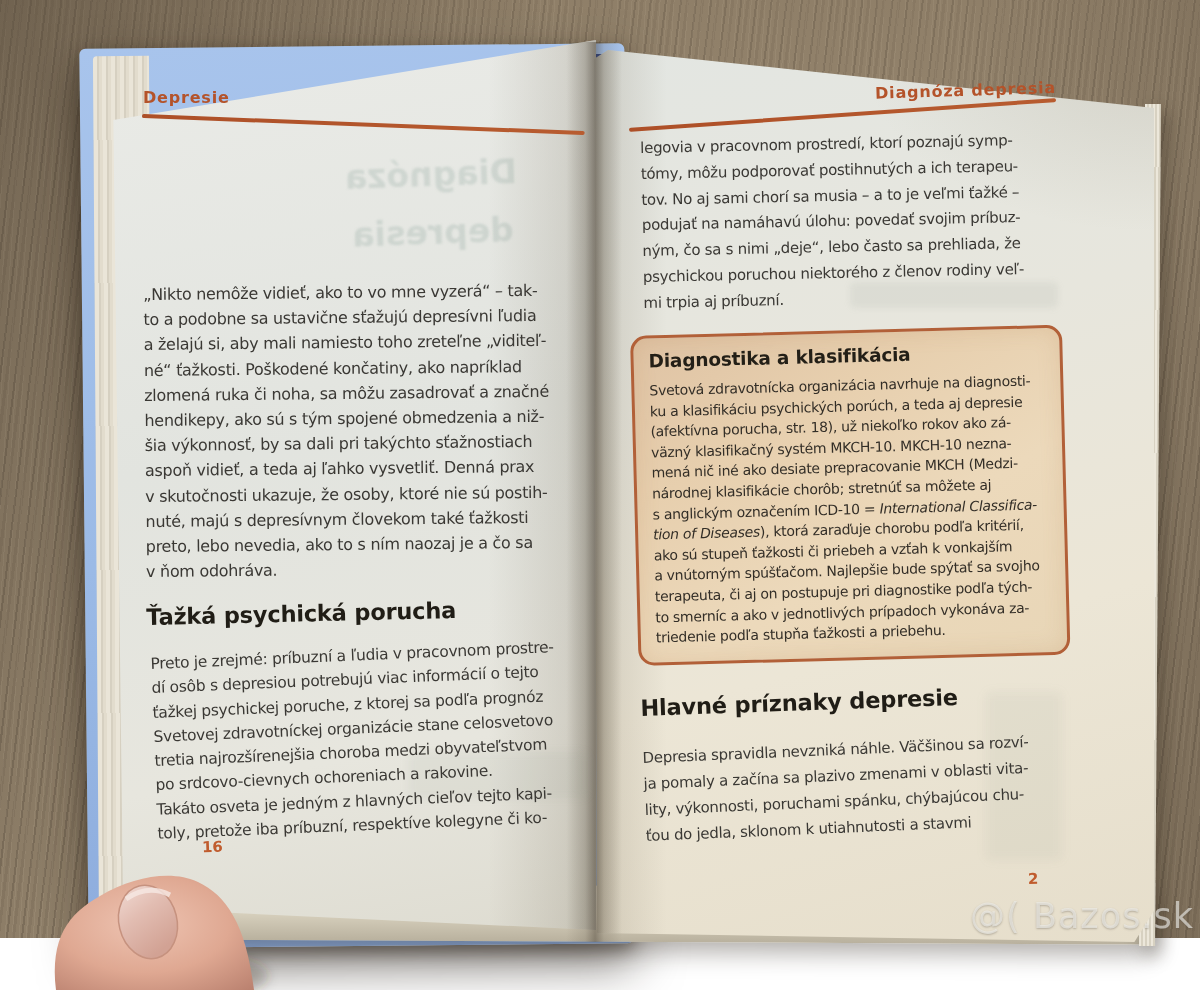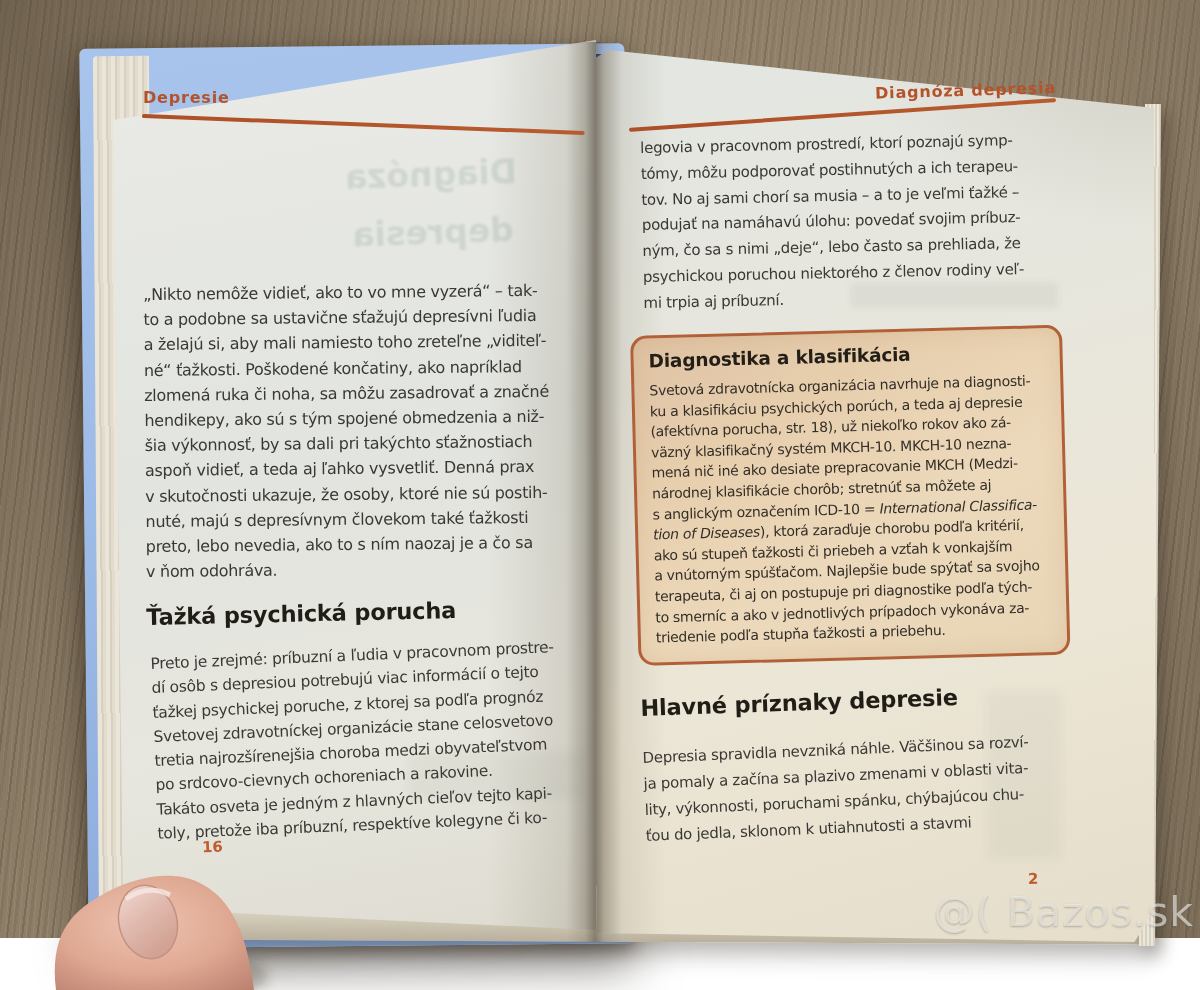--- a/index.html
+++ b/index.html
@@ -73,21 +73,21 @@
   .info-box-b{font-size:14px;line-height:20.6px;letter-spacing:-0.3px;color:#332e27;white-space:pre;}
   .info-box-b .it{font-style:italic;}
   .h-right{left:640px;top:695px;font-size:22.5px;font-weight:bold;color:#201d16;letter-spacing:-0.2px;transform:rotate(-2deg);transform-origin:left top;}
   .p-right-2{left:642px;top:745px;font-size:15px;line-height:26px;letter-spacing:-0.3px;transform:rotate(-2.4deg);transform-origin:left top;}
   .ghost-band{position:absolute;z-index:2;background:rgba(128,140,132,0.10);filter:blur(3px);border-radius:6px;}
   .gb-1{left:850px;top:282px;width:208px;height:26px;}
   .gb-2{left:986px;top:692px;width:76px;height:168px;background:rgba(128,140,132,0.08);filter:blur(5px);}
   .gb-3{left:408px;top:752px;width:180px;height:46px;background:rgba(128,140,132,0.08);filter:blur(4px);}
   
   .thumb{position:absolute;left:48px;top:826px;width:237px;height:164px;z-index:5;}
-  .watermark{position:absolute;right:6px;bottom:2px;z-index:6;font-size:41px;letter-spacing:1px;
+  .watermark{position:absolute;right:6px;bottom:2px;z-index:6;font-size:35px;letter-spacing:1px;
     color:rgba(241,240,237,0.62);text-shadow:0 1px 2px rgba(90,80,70,0.35);text-align:center;}
 </style>
 </head>
 <body>
 
 <div class="stage">
 
   <div class="cover"></div>
   <div class="spine-notch"></div>
   <div class="stack-left"></div>

